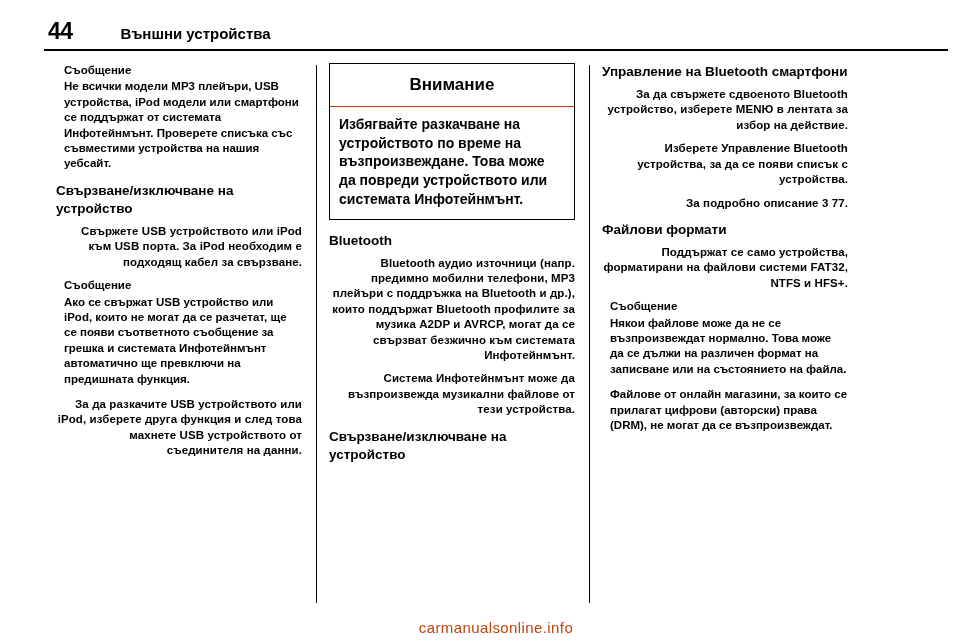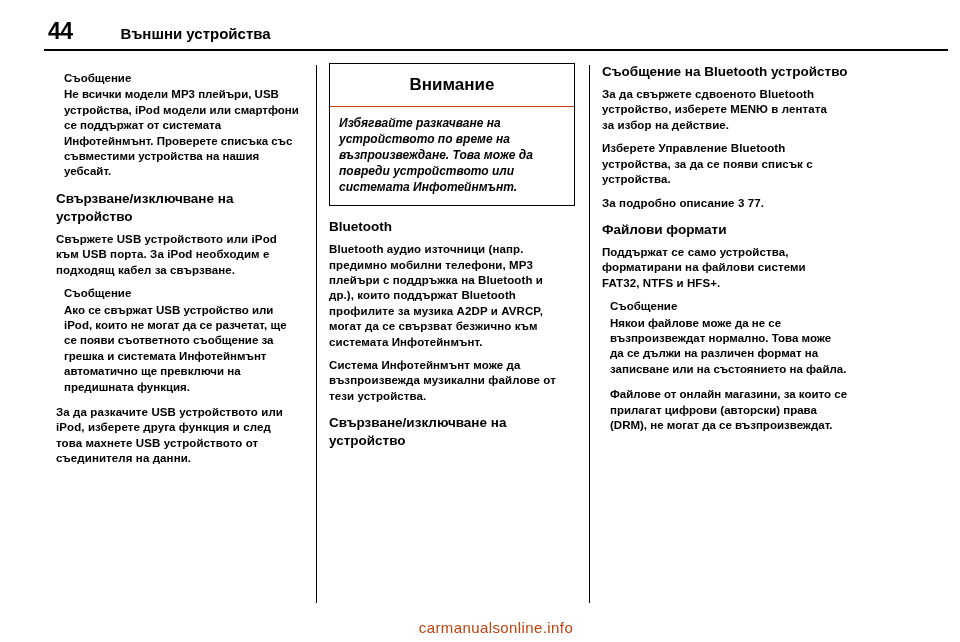--- a/index.html
+++ b/index.html
@@ -54,26 +54,27 @@
     font-size: 11.5px;
     line-height: 1.34;
   }
   .col-div {
     width: 1px;
     background: #000;
     margin: 2px 0 0 0;
     align-self: stretch;
   }
   p {
-    margin: 0 16px 8px 0;
+    margin: 0 0 8px 0;
     font-weight: bold;
     letter-spacing: 0.1px;
+    text-align: right;
   }
   .note {
-    margin: 8px 0 10px 0;
+    margin: 0 0 10px 0;
     padding-left: 8px;
   }
   .note .note-title {
     font-weight: bold;
     margin-bottom: 1px;
   }
   .note .note-body {
     font-weight: bold;
   }
   h3 {
@@ -91,24 +92,23 @@
   }
   .warnbox .warn-title {
     text-align: center;
     font-size: 17px;
     font-weight: bold;
     padding: 10px 0 9px 0;
     border-bottom: 1px solid #c2410c;
   }
   .warnbox .warn-body {
     padding: 8px 9px 10px 9px;
-    font-size: 12px;
+    font-size: 14px;
     font-weight: bold;
     line-height: 1.34;
-    font-style: italic;
   }
   
   .footer {
     position: absolute;
     left: 0;
     bottom: 6px;
     width: 960px;
     text-align: center;
     font-size: 15px;
     color: #c2410c;
@@ -150,21 +150,21 @@
       </div>
       <h3>Bluetooth</h3>
       <p>Bluetooth аудио източници (напр. предимно мобилни телефони, MP3 плейъри с поддръжка на Bluetooth и др.), които поддържат Bluetooth профилите за музика A2DP и AVRCP, могат да се свързват безжично към системата Инфотейнмънт.</p>
       <p>Система Инфотейнмънт може да възпроизвежда музикални файлове от тези устройства.</p>
       <h3>Свързване/изключване на устройство</h3>
     </div>
 
     <div class="col-div"></div>
 
     <div class="col">
-      <h3 class="first">Съобщение на Bluetooth устройство</h3>
+      <h3 class="first">Управление на Bluetooth смартфони</h3>
       <p>За да свържете сдвоеното Bluetooth устройство, изберете MENЮ в лентата за избор на действие.</p>
       <p>Изберете Управление Bluetooth устройства, за да се появи списък с устройства.</p>
       <p>За подробно описание 3 77.</p>
       <h3>Файлови формати</h3>
       <p>Поддържат се само устройства, форматирани на файлови системи FAT32, NTFS и HFS+.</p>
       <div class="note">
         <div class="note-title">Съобщение</div>
         <div class="note-body">Някои файлове може да не се възпроизвеждат нормално. Това може да се дължи на различен формат на записване или на състоянието на файла.</div>
       </div>
       <div class="note">

